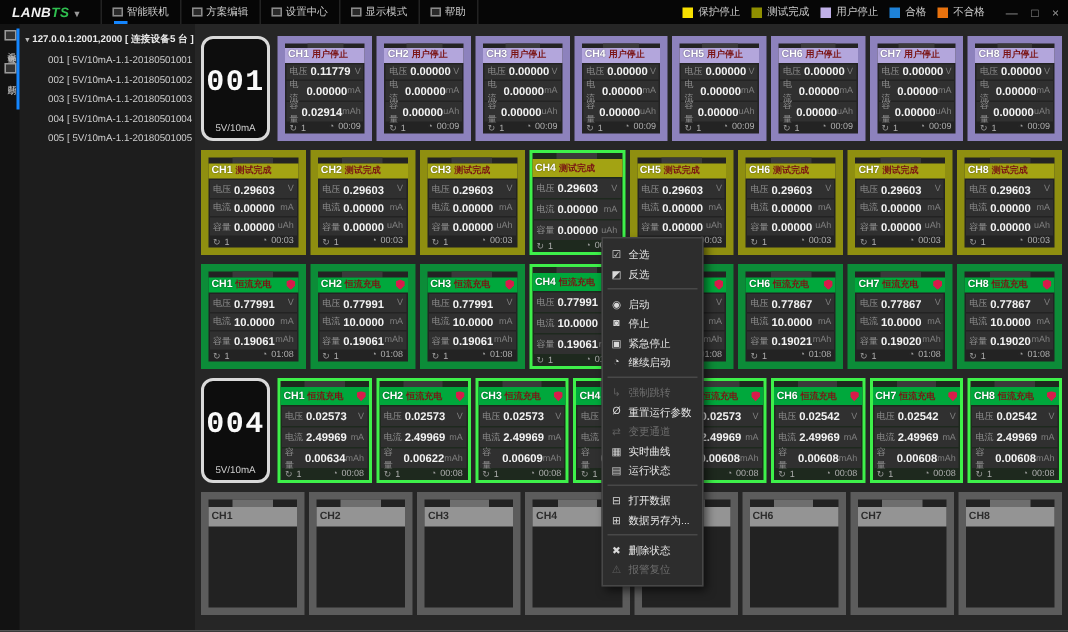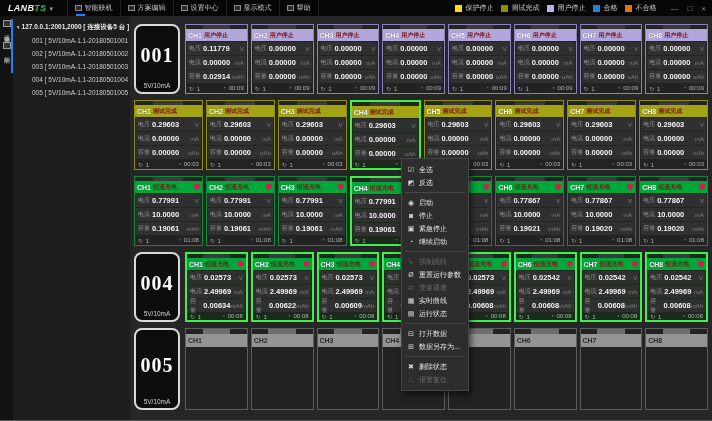--- a/index.html
+++ b/index.html
@@ -36,25 +36,25 @@
   .sidebar { width:117px; background:#1d1d1d; padding:4px 0 0 4px; font-size:6.5px; line-height:13px; white-space:nowrap; overflow:hidden; }
   .tree-root { color:#eaeaea; font-weight:bold; }
   .tree-root .arrow { color:#bbb; font-size:5px; margin-right:2px; }
   .tree-item { color:#cfcfcf; padding-left:15px; }
 
   .main { flex:1; background:#262626; position:relative; padding:8px 4px 0 4px; }
   .grid-row { display:flex; height:70px; margin-bottom:6px; }
   .grid-row.tall { height:82px; }
 
   .device-tile { width:46px; min-width:46px; background:#0d0d0d; border:2px solid #d9d9d9; border-radius:8px; margin-right:5px; position:relative; display:flex; align-items:center; justify-content:center; }
-  .seg { font-family:Liberation Serif, serif; font-weight:700; font-size:20px; color:#fafafa; letter-spacing:1px; margin-top:-8px; }
+  .seg { font-family:Liberation Mono, monospace; font-weight:700; font-size:20px; color:#fafafa; letter-spacing:1px; margin-top:-8px; }
   .tile-spec { position:absolute; bottom:3px; left:0; right:0; text-align:center; font-size:6.5px; color:#cfcfcf; }
 
   .cards { flex:1; display:flex; gap:3px; }
-  .card { flex:1; display:flex; flex-direction:column; background:#232323; border:1px solid #be185d; position:relative; }
+  .card { flex:1; display:flex; flex-direction:column; background:#232323; border:5px solid #be185d; position:relative; }
   .nub { height:4px; width:45%; margin:0 auto; background:#3a3a3a; }
   .card-header { height:12px; display:flex; align-items:center; padding:0 2px; gap:2px; overflow:hidden; }
   .ch-name { font-size:7px; font-weight:800; color:#fff; text-shadow:0 0 1px rgba(0,0,0,.6); }
   .ch-status { font-size:6px; color:#7a1414; font-weight:bold; white-space:nowrap; }
   .shield { margin-left:auto; width:6px; height:7px; background:#d81b4a; clip-path:polygon(50% 0,100% 18%,100% 55%,50% 100%,0 55%,0 18%); }
   .vrow { height:13px; display:flex; align-items:center; margin:1px 1px 0 1px; padding:0 2px; background:#303030; }
   .vlab { font-size:6px; color:#8f8f8f; }
   .vval { font-size:7.5px; font-weight:bold; color:#f2f2f2; margin-left:2px; flex:1; }
   .vunit { font-size:6px; color:#7f7f7f; }
   .card-footer { flex:1; display:flex; align-items:center; justify-content:space-between; padding:0 3px; font-size:6px; color:#b0b0b0; }
@@ -1032,24 +1032,20 @@
               <span class="vunit">mAh</span>
             </div>
             <div class="card-footer">
               <span><span class="f-ico">↻</span><span> 1</span></span>
               <span><span class="f-ico">◔</span><span> 00:08</span></span>
             </div>
           </div>
         </div>
       </div>
       <div class="grid-row tall">
-        <div class="device-tile">
-          <div class="seg">005</div>
-          <div class="tile-spec">5V/10mA</div>
-        </div>
         <div class="cards">
           <div class="card t-empty">
             <div class="nub"></div>
             <div class="card-header">
               <span class="ch-name">CH1</span>
             </div>
           </div>
           <div class="card t-empty">
             <div class="nub"></div>
             <div class="card-header">

